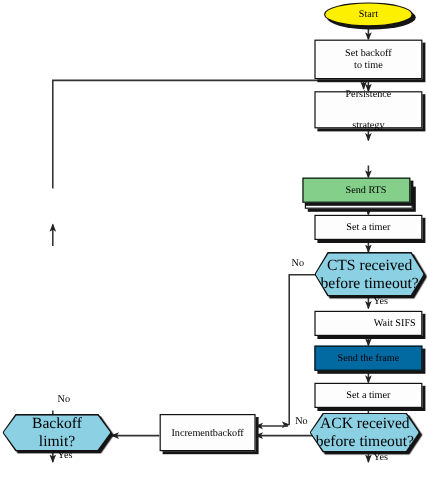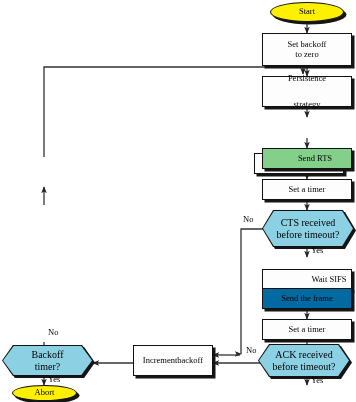--- a/index.html
+++ b/index.html
@@ -15,21 +15,21 @@
   .rect.green{background:#84d08a;}
   .rect.pink{background:#0369a1;}
   .term{border-radius:50%;background:#fdf000;border:1px solid #111;
         box-shadow:2.5px 2.5px 0 #151515;}
   .hexwrap{filter:drop-shadow(2.5px 2.5px 0 #151515);}
   .hex{clip-path:polygon(12% 0,88% 0,100% 50%,88% 100%,12% 100%,0 50%);
        background:#111;}
   .hexin{position:absolute;left:1px;top:1px;right:1px;bottom:1px;
          clip-path:polygon(12% 0,88% 0,100% 50%,88% 100%,12% 100%,0 50%);
          background:#8bd0e3;display:flex;align-items:center;
-         justify-content:center;text-align:center;font-size:10px;
+         justify-content:center;text-align:center;font-size:13px;
          line-height:1.12;}
   .lbl{position:absolute;font-size:8.5px;color:#000;}
 </style>
 </head>
 <body>
 
 <div id="chart">
 
   <svg width="356" height="402">
     <defs>
@@ -59,49 +59,49 @@
       <path d="M44,157 L44,67 L303,67 L303,74"></path>
     </g>
   </svg>
 
   <div class="node term" style="left:270px;top:2px;width:74px;height:20px;">
     <span>Start</span>
   </div>
 
   <div class="node rect" style="left:262px;top:33px;width:90px;height:33px;flex-direction:column;">
     <span>Set backoff</span>
-    <span>to zero</span>
+    <span>to time</span>
   </div>
 
   <div class="node rect" style="left:262px;top:76px;width:90px;height:31px;flex-direction:column;gap:16px;">
     <span>Persistence</span>
     <span>strategy</span>
   </div>
 
   <div class="node rect" style="left:254px;top:117px;width:90px;height:21px;margin-top:36px;">
     <span>Wait DIFS</span>
   </div>
 
-  <div class="node rect green" style="left:262px;top:148px;width:90px;height:21px;padding-left:16px;">
+  <div class="node rect green" style="left:252px;top:148px;width:90px;height:21px;padding-left:16px;">
     <span>Send RTS</span>
   </div>
 
   <div class="node rect" style="left:262px;top:179px;width:90px;height:21px;">
     <span>Set a timer</span>
   </div>
 
   <div class="hexwrap" style="position:absolute;left:262px;top:210px;width:92px;height:37px;">
     <div class="hex" style="position:absolute;inset:0;"></div>
     <div class="hexin" style="flex-direction:column;">
       <span>CTS received</span>
       <span>before timeout?</span>
     </div>
   </div>
 
-  <div class="node rect" style="left:262px;top:269px;width:90px;height:21px;padding-left:44px;">
+  <div class="node rect" style="left:262px;top:259px;width:90px;height:21px;padding-left:44px;">
     <span>Wait SIFS</span>
   </div>
 
   <div class="node rect pink" style="left:262px;top:288px;width:90px;height:21px;">
     <span>Send the frame</span>
   </div>
 
   <div class="node rect" style="left:262px;top:319px;width:90px;height:21px;">
     <span>Set a timer</span>
   </div>
@@ -117,27 +117,24 @@
 
   <div class="node rect" style="left:133px;top:345px;width:80px;height:31px;flex-direction:row;">
     <span>Increment</span>
     <span>backoff</span>
   </div>
 
   <div class="hexwrap" style="position:absolute;left:2px;top:345px;width:91px;height:31px;">
     <div class="hex" style="position:absolute;inset:0;"></div>
     <div class="hexin" style="flex-direction:column;">
       <span>Backoff</span>
-      <span>timer?</span>
+      <span>limit?</span>
     </div>
   </div>
 
-  <div class="node term" style="left:12px;top:385px;width:65px;height:16px;">
-    <span>Abort</span>
-  </div>
 
 
   <span class="lbl" style="left:243px;top:214px;">No</span>
   <span class="lbl" style="left:311px;top:245px;">Yes</span>
   <span class="lbl" style="left:246px;top:345px;">No</span>
   <span class="lbl" style="left:311px;top:375px;">Yes</span>
   <span class="lbl" style="left:48px;top:327px;">No</span>
   <span class="lbl" style="left:48px;top:374px;">Yes</span>
 
 </div>

